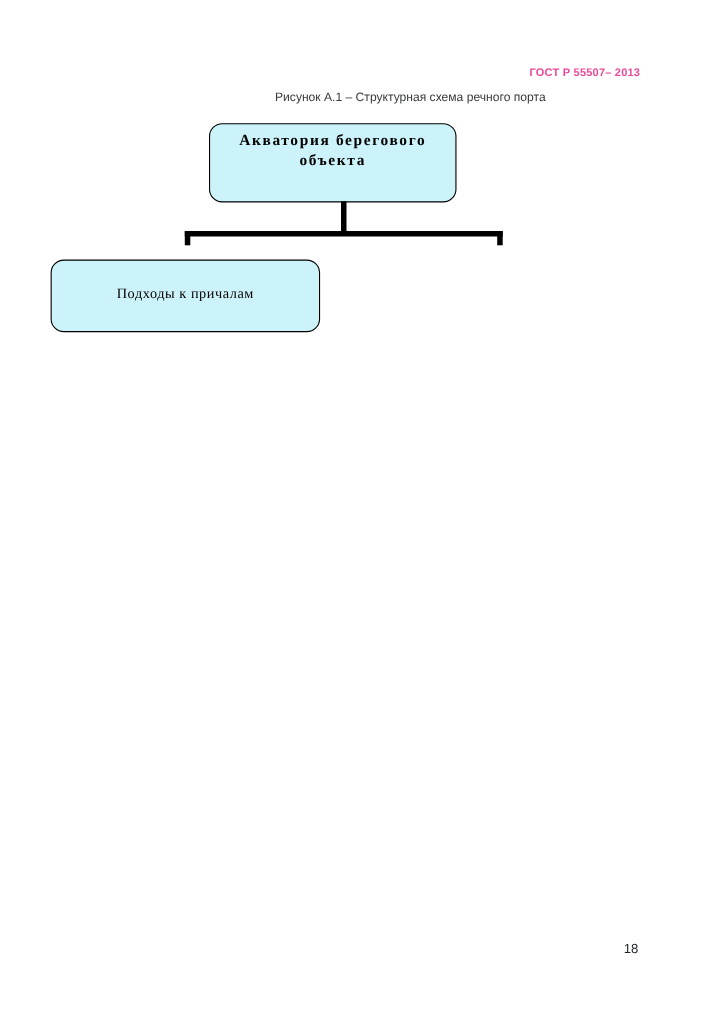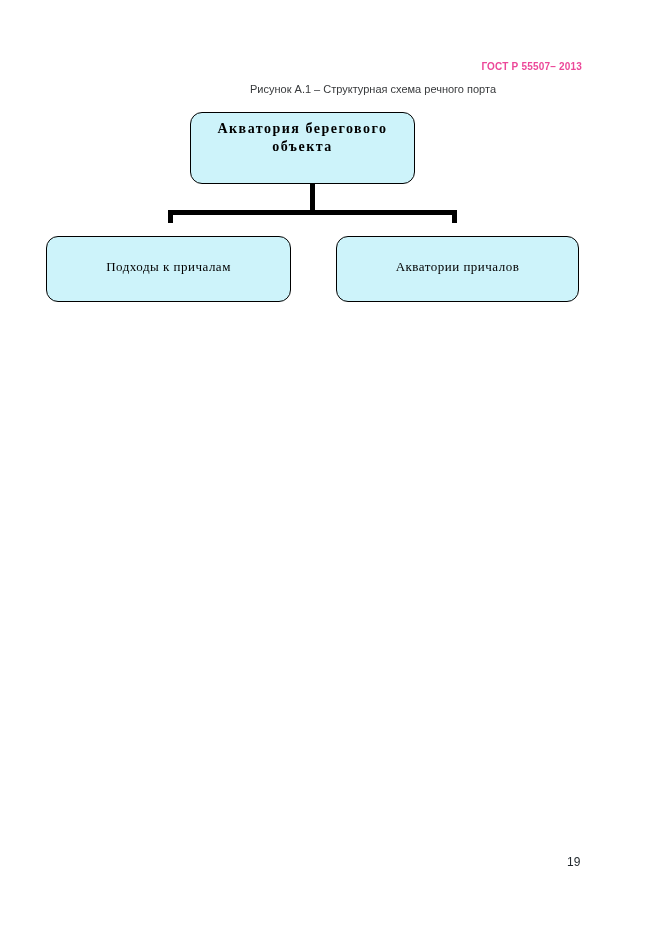--- a/index.html
+++ b/index.html
@@ -73,21 +73,18 @@
 
     <div class="connector v-root"></div>
     <div class="connector h-bar"></div>
     <div class="connector v-left"></div>
     <div class="connector v-right"></div>
 
     <div class="box child-box left">
       <span>Подходы к причалам</span>
     </div>
 
-    <div class="box child-box right">
-      <span>Акватории причалов</span>
-    </div>
 
   </div>
 
-  <div class="page-number">19</div>
+  <div class="page-number">18</div>
 
 </div>
 
 </body></html>

